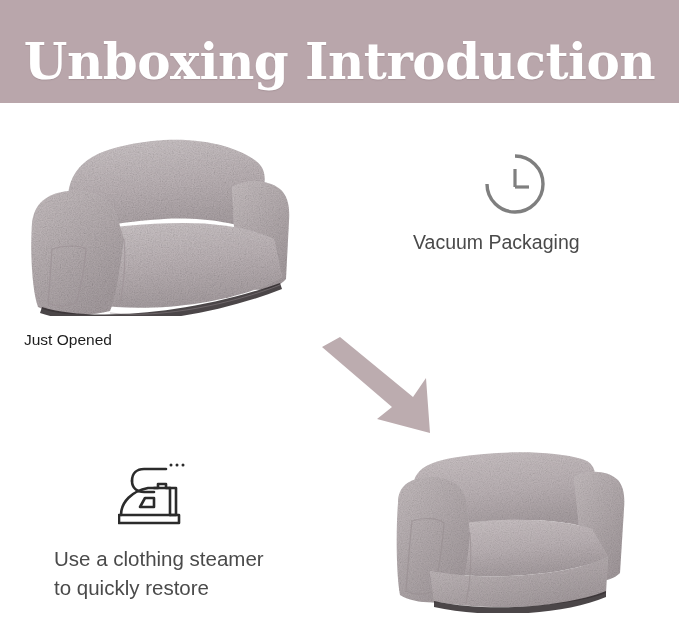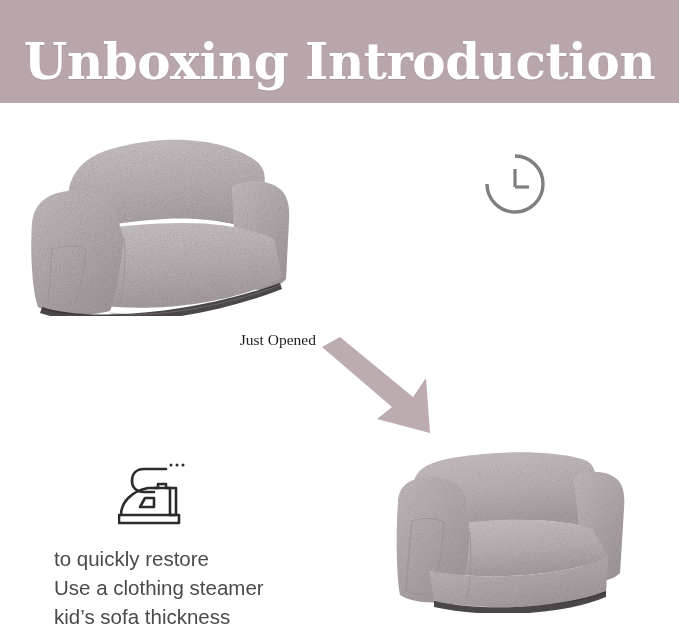--- a/index.html
+++ b/index.html
@@ -49,23 +49,22 @@
   
   .body-text {
     color: #4a4a4a;
     font-size: 19.5px;
     line-height: 27px;
     white-space: pre-line;
   }
   .caption {
     color: #1d1d1d;
     font-size: 15.5px;
-    text-align: right;
+    text-align: left;
     white-space: nowrap;
-    font-family: Liberation Serif, serif;
   }
 
   
   #sofa-opened-wrap {
     position: absolute;
     left: 24px;
     top: 131px;
     width: 292px;
     height: 185px;
   }
@@ -192,20 +191,21 @@
     <svg viewBox="0 0 64 64" width="64" height="64">
 
       <path d="M31,4 A28,28 0 1 1 3,32" fill="none" stroke="#7f7f7f" stroke-width="3.4" stroke-linecap="butt"></path>
 
       <line x1="31" y1="17" x2="31" y2="35" stroke="#7f7f7f" stroke-width="3.2" stroke-linecap="butt"></line>
 
       <line x1="31" y1="35" x2="45" y2="35" stroke="#7f7f7f" stroke-width="3.2" stroke-linecap="butt"></line>
     </svg>
   </div>
   <div id="vacuum-text">
+    <div class="body-text">Vacuum Packaging</div>
   </div>
 
   <div id="arrow-transition">
     <svg viewBox="0 0 118 100" width="118" height="100">
       <path d="M4,10 L22,0 L95,60 L108,41 L112,96 L59,82 L74,70 Z" fill="#bcacaf"></path>
     </svg>
   </div>
 
   <div id="iron-icon">
     <svg viewBox="0 0 88 76" width="88" height="76">
@@ -225,23 +225,22 @@
       </g>
 
       <g fill="#2b2b2b">
         <circle cx="53" cy="10" r="1.5"></circle>
         <circle cx="59" cy="10" r="1.5"></circle>
         <circle cx="65" cy="10" r="1.5"></circle>
       </g>
     </svg>
   </div>
   <div id="steamer-text">
+    <div class="body-text" style="font-size:20.5px;line-height:29px;">Use a clothing steamer</div>
     <div class="body-text" style="font-size:20.5px;line-height:29px;"> to quickly restore</div>
-    <div class="body-text" style="font-size:20.5px;line-height:29px;">Use a clothing steamer</div>
-    <div class="body-text" style="font-size:20.5px;line-height:29px;">kid’s sofa thickness</div>
   </div>
 
   <div id="sofa-after-wrap">
     <svg viewBox="0 0 232 176" width="232" height="176">
       <defs>
         <filter id="boucle2" x="-10%" y="-10%" width="120%" height="120%">
           <feTurbulence type="fractalNoise" baseFrequency="0.9" numOctaves="4" seed="19" result="n"></feTurbulence>
           <feColorMatrix in="n" type="saturate" values="0" result="g"></feColorMatrix>
           <feComponentTransfer in="g" result="c">
             <feFuncA type="linear" slope="0.5" intercept="0"></feFuncA>

